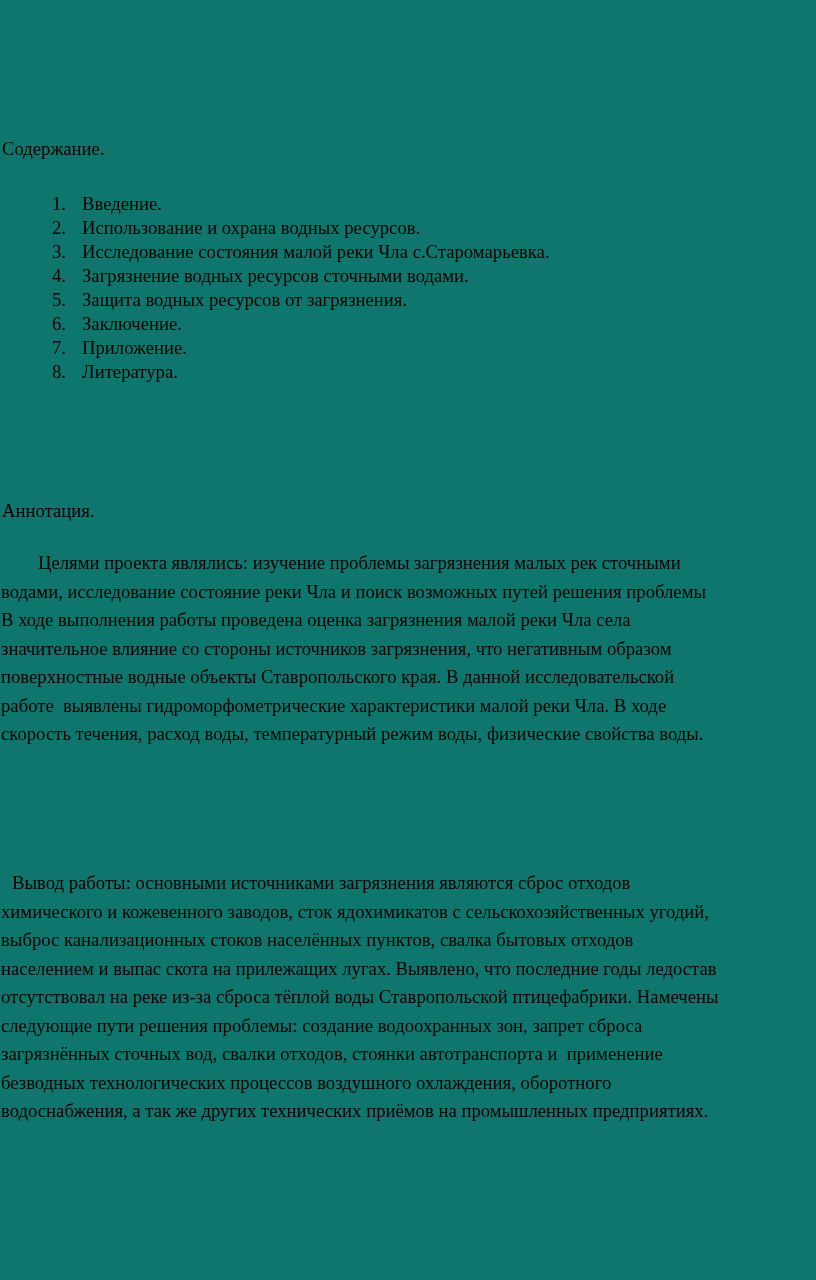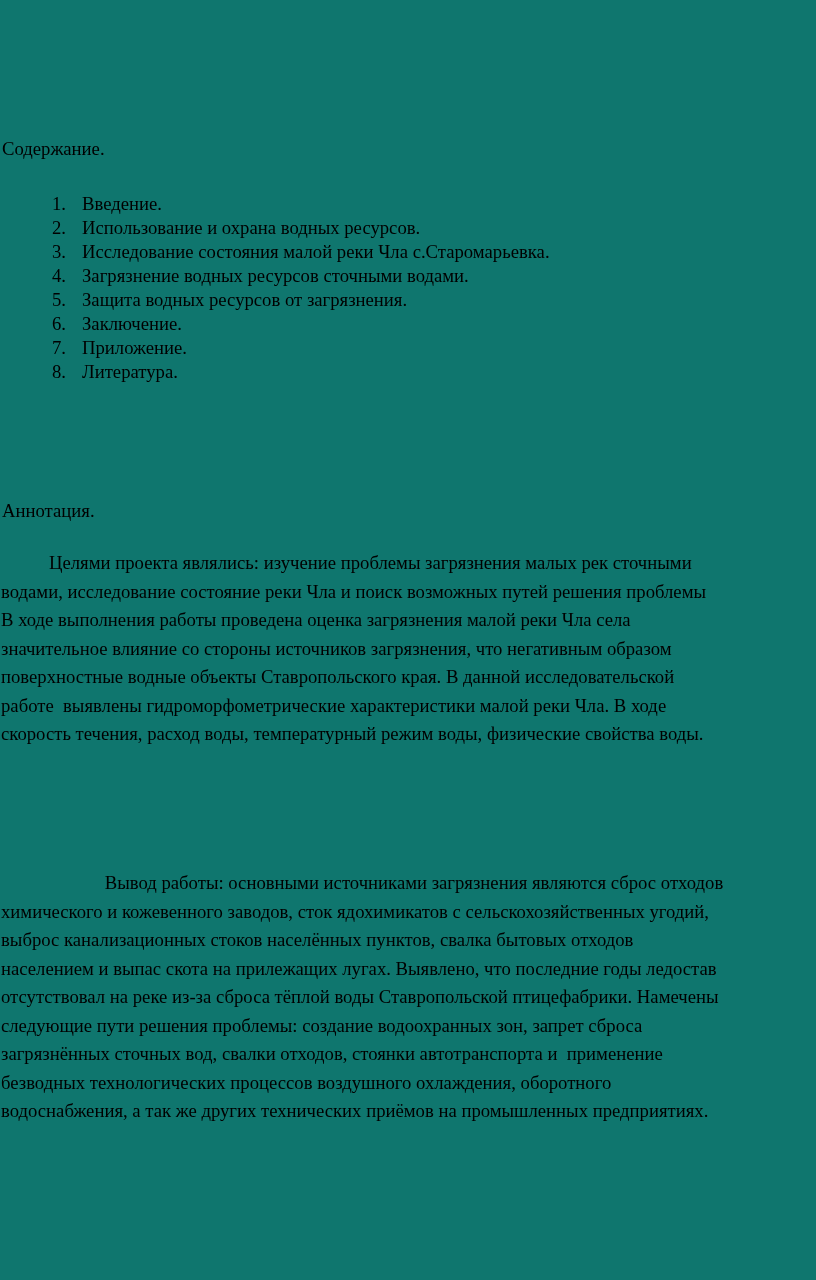--- a/index.html
+++ b/index.html
@@ -53,22 +53,22 @@
     position: absolute;
     left: 1px;
     right: 0;
   }
   .para .line {
     line-height: 28.5px;
     white-space: pre;
   }
   .para-1 { top: 549px; }
   .para-2 { top: 869px; }
-  .para-1 .line:first-child { padding-left: 48px; }
-  .para-2 .line:first-child { padding-left: 11px; text-align: center; }
+  .para-1 .line:first-child { padding-left: 37px; }
+  .para-2 .line:first-child { padding-left: 11px; }
 </style>
 </head>
 <body>
 
 <div class="page">
 
   <div class="toc-title">Содержание.</div>
 
   <ol class="toc-list">
     <li><span class="toc-num">1.</span><span class="toc-label">Введение.</span></li>

